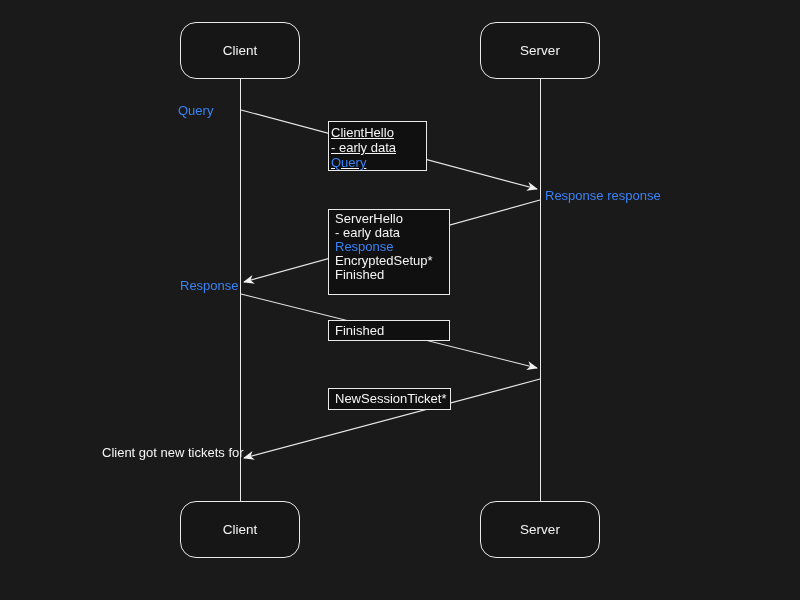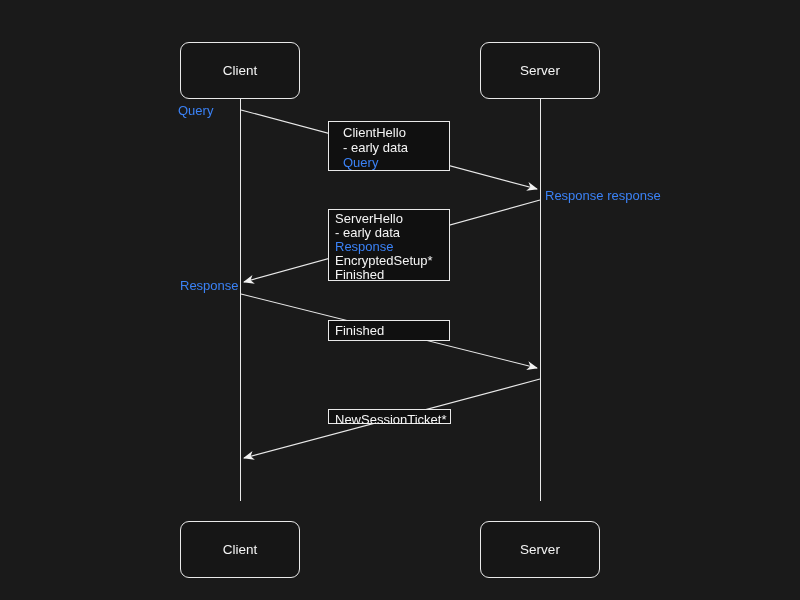--- a/index.html
+++ b/index.html
@@ -19,28 +19,27 @@
   .stage svg.wires {
     position: absolute;
     left: 0;
     top: 0;
   }
   .actor-box {
     position: absolute;
     width: 118px;
     height: 55px;
     border: 1px solid #e9e9e9;
-    border-radius: 9px;
+    border-radius: 16px;
     background: #161616;
     display: flex;
     align-items: center;
     justify-content: center;
     font-size: 13.5px;
     color: #f5f5f5;
-    margin-top: 20px;
   }
   .msg-box {
     position: absolute;
     border: 1px solid #e9e9e9;
     background: #101010;
     font-size: 13px;
     color: #f5f5f5;
     box-sizing: border-box;
   }
   .msg-box .line {
@@ -53,24 +52,24 @@
     font-size: 13px;
     white-space: nowrap;
   }
   .note {
     position: absolute;
     font-size: 13px;
     color: #f5f5f5;
     line-height: 15.5px;
     white-space: nowrap;
   }
-  #msg-client-hello   { left: 328px; top: 121px; width: 122px; height: 50px; padding: 3px 0 0 14px; line-height: 15px; }
-  #msg-server-hello   { left: 328px; top: 209px; width: 122px; height: 72px; padding: 2px 0 0 6px; line-height: 14px; }
+  #msg-client-hello   { left: 328px; top: 121px; width: 99px; height: 50px; padding: 3px 0 0 2px; line-height: 15px; text-decoration: underline; }
+  #msg-server-hello   { left: 328px; top: 209px; width: 122px; height: 86px; padding: 2px 0 0 6px; line-height: 14px; }
   #msg-finished       { left: 328px; top: 320px; width: 122px; height: 21px; padding: 0 0 0 6px; line-height: 19px; }
-  #msg-ticket         { left: 328px; top: 409px; width: 123px; height: 15px; padding: 0 0 0 6px; line-height: 19px; }
+  #msg-ticket         { left: 328px; top: 388px; width: 123px; height: 22px; padding: 0 0 0 6px; line-height: 19px; }
   #actor-top-left     { left: 180px; top: 22px; }
   #actor-top-right    { left: 480px; top: 22px; }
   #actor-bottom-left  { left: 180px; top: 501px; }
   #actor-bottom-right { left: 480px; top: 501px; }
   #label-query            { left: 178px; top: 103px; }
   #label-compute-response { left: 545px; top: 188px; }
   #label-response         { left: 180px; top: 278px; }
   #note-tickets           { left: 102px; top: 445px; }
 </style>
 </head>
@@ -119,15 +118,16 @@
 
   <div class="msg-box" id="msg-ticket">
     <span class="line">NewSessionTicket*</span>
   </div>
 
   <div class="label green" id="label-query">Query</div>
   <div class="label green" id="label-compute-response">Response response</div>
   <div class="label green" id="label-response">Response</div>
 
   <div class="note" id="note-tickets">
+    <span class="line" style="display:block">Client got new tickets for</span>
   </div>
 
 </div>
 
 </body></html>

